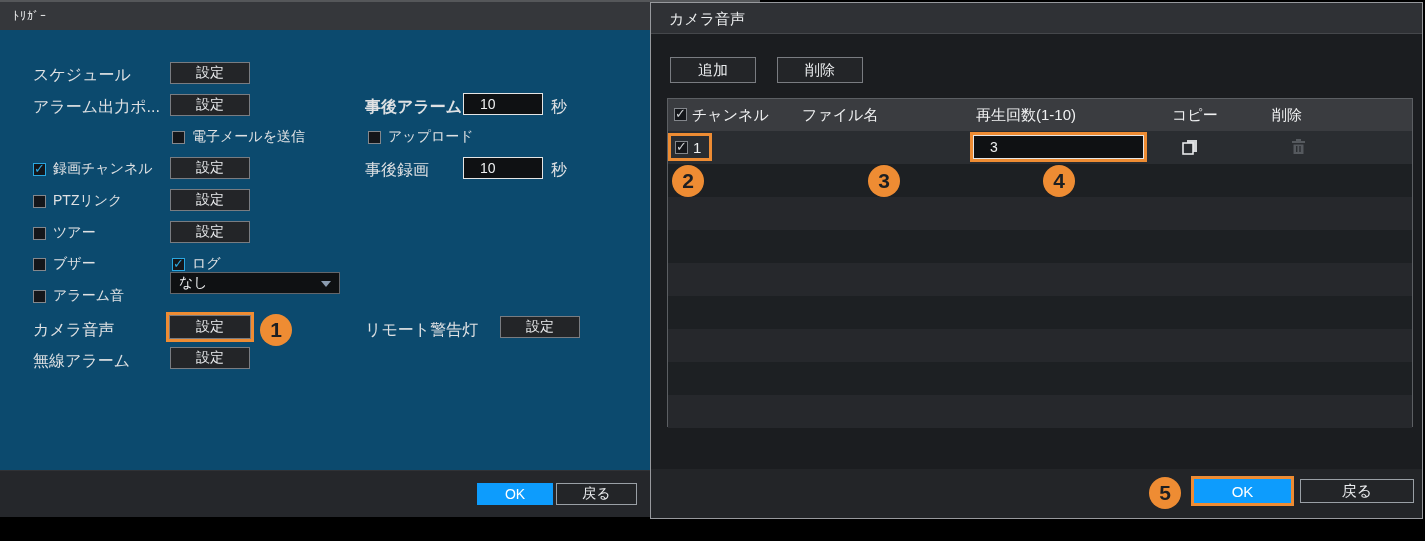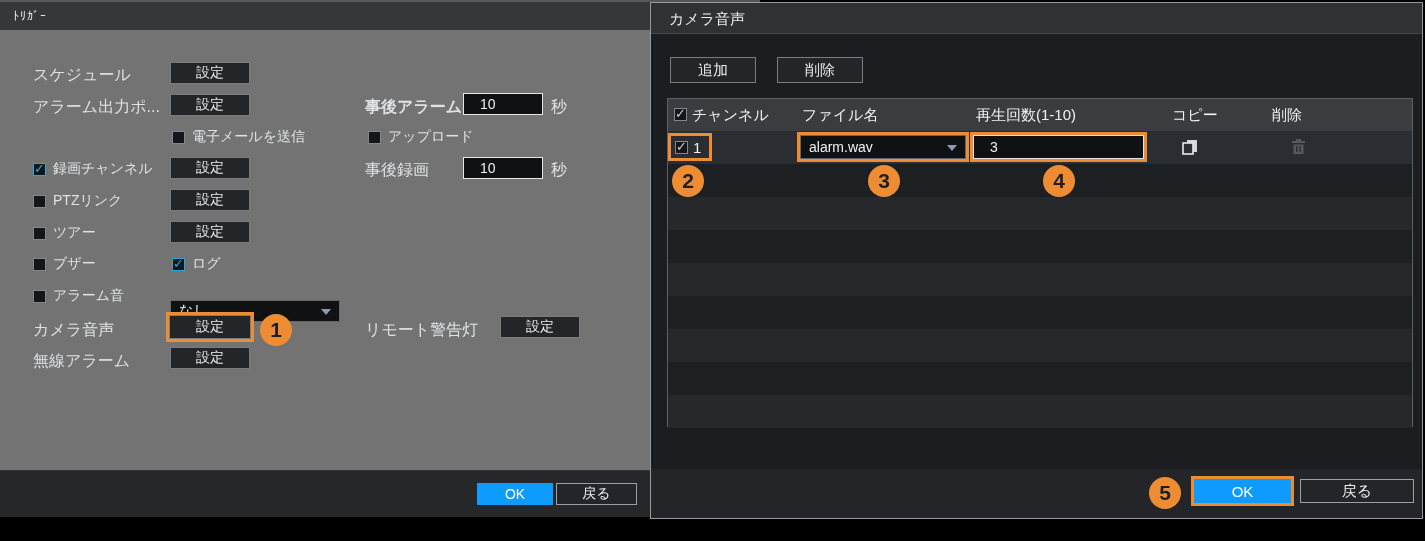--- a/index.html
+++ b/index.html
@@ -1,19 +1,19 @@
 <!DOCTYPE html>
 <html><head>
 <meta charset="utf-8">
 <style>
   html,body{margin:0;padding:0;background:#000;}
   .stage{position:relative;width:1425px;height:541px;background:#000;overflow:hidden;
          font-family:"Liberation Sans","DejaVu Sans",sans-serif;color:#e3e5e7;}
   
-  .lpanel{position:absolute;left:0;top:0;width:760px;height:517px;background:#737373;}
+  .lpanel{position:absolute;left:0;top:0;width:760px;height:517px;background:#0c4a6e;}
   .lp-titlebar{position:absolute;left:0;top:0;width:100%;height:30px;background:#35373b;
                border-top:2px solid #55575a;box-sizing:border-box;}
   .lp-title{position:absolute;left:13px;top:7px;font-size:12px;color:#e9eaeb;letter-spacing:1px;}
   .lp-footer{position:absolute;left:0;top:470px;width:100%;height:47px;background:#25272b;
              border-top:1px solid #303236;box-sizing:border-box;}
   .lbl{position:absolute;font-size:16px;color:#dfe1e3;white-space:nowrap;}
   .btn{background:#232528;border:1px solid #797c81;color:#e9ebed;font-size:14px;
        display:flex;align-items:center;justify-content:center;box-sizing:border-box;}
   .btn-set{position:absolute;width:80px;height:22px;}
   .cbrow{position:absolute;display:flex;align-items:center;gap:7px;font-size:14px;color:#dfe1e3;white-space:nowrap;}
@@ -109,21 +109,21 @@
     </div>
     <div class="cbrow" style="left:172px;top:255px;">
       <span class="cb checked"></span>
       <span>ログ</span>
     </div>
 
     <div class="cbrow" style="left:33px;top:287px;">
       <span class="cb"></span>
       <span>アラーム音</span>
     </div>
-    <div class="dropdown" style="left:170px;top:300px;width:170px;height:22px;">
+    <div class="dropdown" style="left:170px;top:272px;width:170px;height:22px;">
       <span>なし</span>
       <span class="dd-arrow"></span>
     </div>
 
     <span class="lbl" style="left:33px;top:320px;">カメラ音声</span>
     <div class="hl" style="left:166px;top:312px;width:88px;height:30px;">
       <div class="btn" style="width:100%;height:100%;">設定</div>
     </div>
     <div class="step" style="left:260px;top:314px;">1</div>
     <span class="lbl" style="left:365px;top:320px;font-family:Liberation Mono, monospace;">リモート警告灯</span>
@@ -153,26 +153,20 @@
         <span class="th" style="left:308px;">再生回数(1-10)</span>
         <span class="th" style="left:504px;">コピー</span>
         <span class="th" style="left:604px;">削除</span>
       </div>
 
       <div class="trow1">
         <div class="hl" style="left:0px;top:2px;width:44px;height:28px;display:flex;align-items:center;gap:5px;padding-left:4px;">
           <span class="cb graycheck"></span>
           <span style="font-size:15px;color:#eef0f1;">1</span>
         </div>
-        <div class="hl" style="left:129px;top:1px;width:172px;height:30px;">
-          <div class="dropdown" style="left:0;top:0;width:166px;height:24px;">
-            <span>alarm.wav</span>
-            <span class="dd-arrow"></span>
-          </div>
-        </div>
         <div class="hl" style="left:302px;top:1px;width:177px;height:30px;">
           <input class="tinput" style="left: 0px; top: 0px; width: 171px; height: 24px;" value="3">
         </div>
         <div class="icon-btn" style="left:512px;top:6px;">
           <svg width="20" height="20" viewBox="0 0 20 20">
             <rect x="7" y="3" width="10" height="12" fill="#d4d6d8"></rect>
             <rect x="3" y="6" width="10" height="11" fill="#2a2d31" stroke="#e6e8ea" stroke-width="1.6"></rect>
           </svg>
         </div>
         <div class="icon-btn" style="left:620px;top:6px;">

